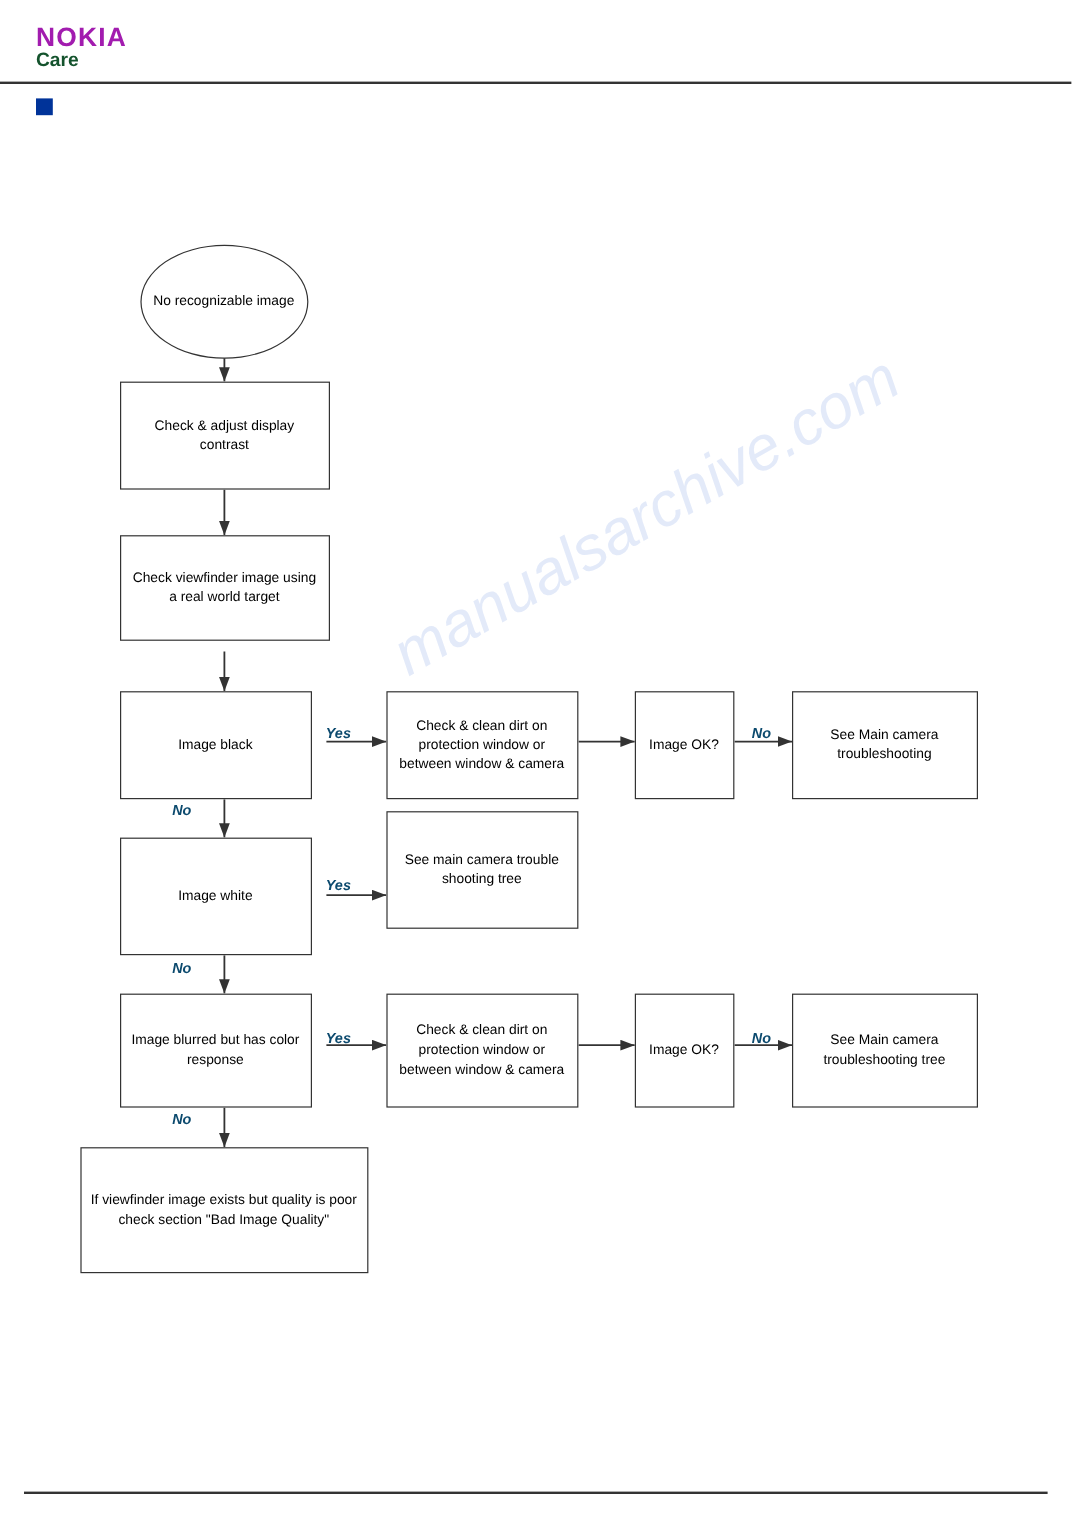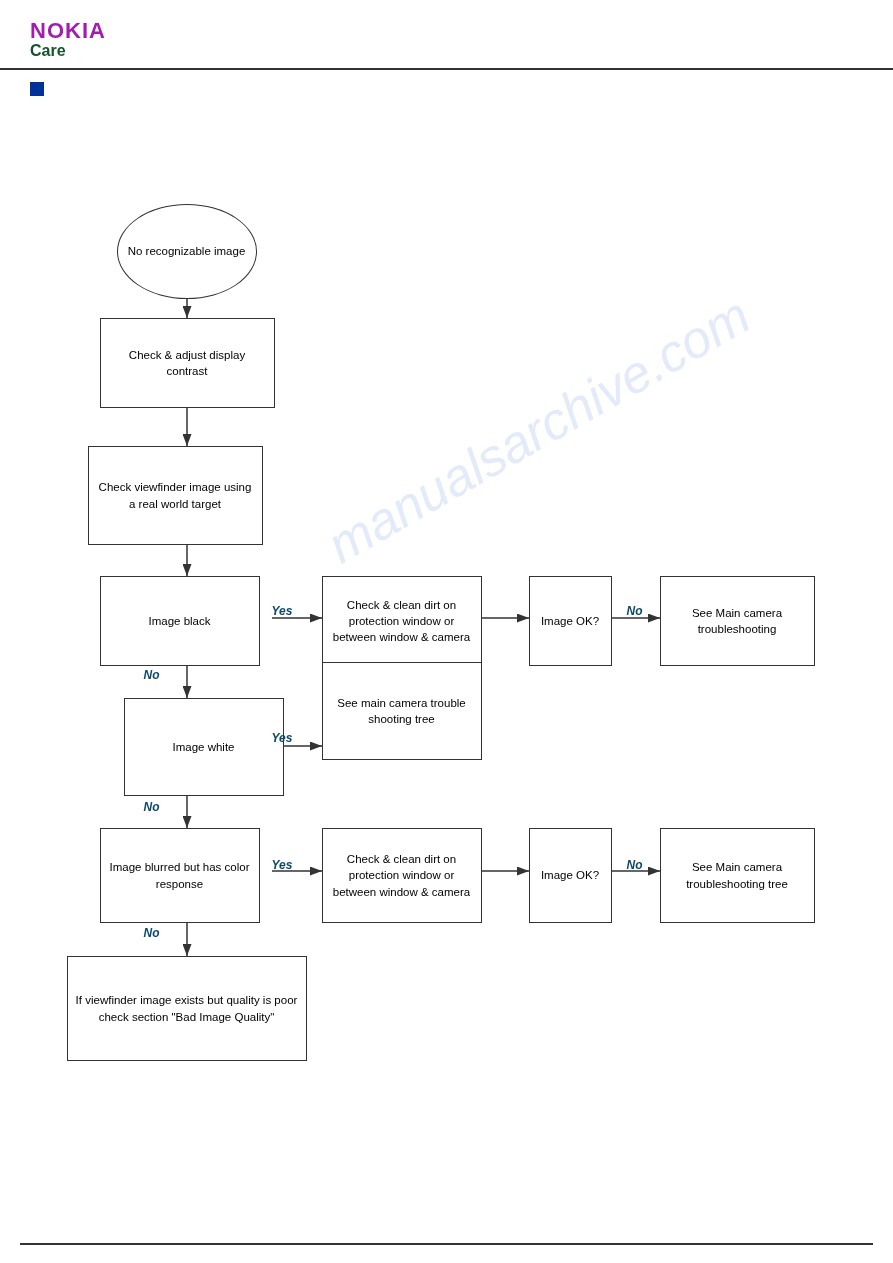--- a/index.html
+++ b/index.html
@@ -156,21 +156,21 @@
   </svg>
 
   <div class="fc-ellipse" style="left:85px; top:96px; width:140px; height:95px;">
     <span>No recognizable image</span>
   </div>
 
   <div class="fc-box" style="left:68px; top:210px; width:175px; height:90px;">
     <span>Check &amp; adjust display contrast</span>
   </div>
 
-  <div class="fc-box" style="left:56px; top:338px; width:175px; height:99px;">
+  <div class="fc-box" style="left:68px; top:338px; width:175px; height:88px;">
     <span>Check viewfinder image using a real world target</span>
   </div>
 
   <div class="fc-box" style="left:68px; top:468px; width:160px; height:90px;">
     <span>Image black</span>
   </div>
 
   <div class="fc-label" style="left:240px; top:496px;">Yes</div>
 
   <div class="fc-box" style="left:290px; top:468px; width:160px; height:90px;">
@@ -182,27 +182,27 @@
   </div>
 
   <div class="fc-label" style="left:595px; top:496px;">No</div>
 
   <div class="fc-box" style="left:628px; top:468px; width:155px; height:90px;">
     <span>See Main camera troubleshooting</span>
   </div>
 
   <div class="fc-label" style="left:112px; top:560px;">No</div>
 
-  <div class="fc-box" style="left:68px; top:590px; width:160px; height:98px;margin-left:24px;">
+  <div class="fc-box" style="left:68px; top:590px; width:160px; height:98px;">
     <span>Image white</span>
   </div>
 
   <div class="fc-label" style="left:240px; top:623px;">Yes</div>
 
-  <div class="fc-box" style="left:290px; top:554px; width:160px; height:98px;">
+  <div class="fc-box" style="left:290px; top:568px; width:160px; height:98px;">
     <span>See main camera trouble shooting tree</span>
   </div>
 
   <div class="fc-label" style="left:112px; top:692px;">No</div>
 
   <div class="fc-box" style="left:68px; top:720px; width:160px; height:95px;">
     <span>Image blurred but has color response</span>
   </div>
 
   <div class="fc-label" style="left:240px; top:750px;">Yes</div>

